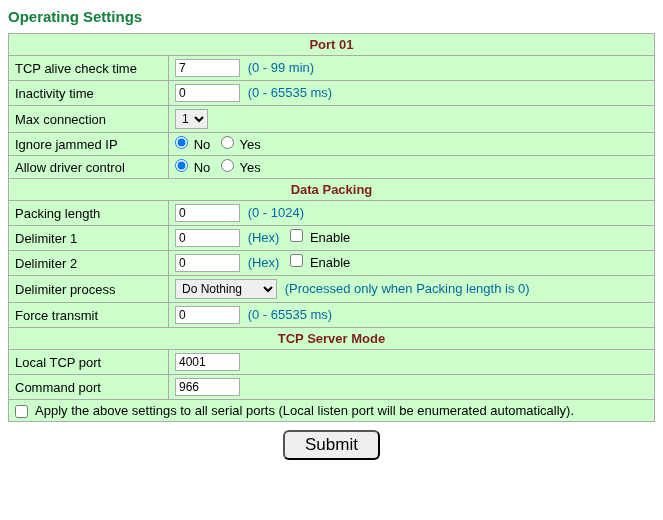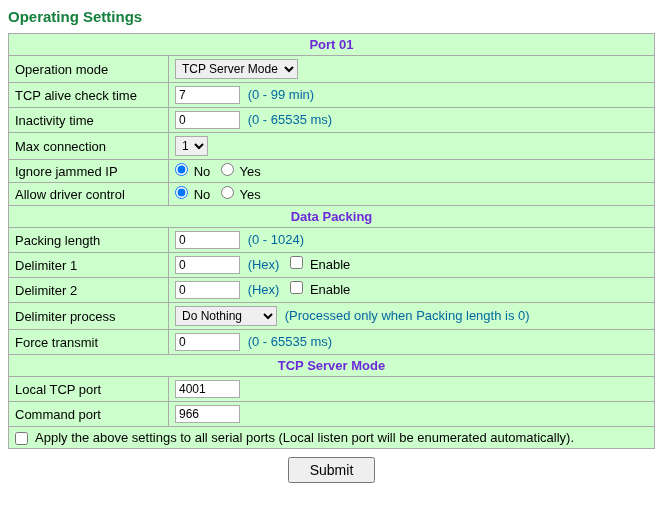--- a/index.html
+++ b/index.html
@@ -24,21 +24,21 @@
     table.main-table td {
       border: 1px solid #aaa;
       padding: 3px 6px;
       background: #ccffcc;
       vertical-align: middle;
     }
     tr.section-header td {
       background: #ccffcc;
       text-align: center;
       font-weight: bold;
-      color: #6d28d9;
+      color: #7f1d1d;
       border: 1px solid #aaa;
     }
     td.label-cell {
       width: 160px;
       white-space: nowrap;
     }
     input[type="text"] {
       width: 65px;
       font-size: 12px;
       border: 1px solid #aaa;
@@ -57,48 +57,38 @@
     }
     .hint {
       color: #0369a1;
       margin-left: 4px;
     }
     .submit-row {
       text-align: center;
       margin-top: 8px;
     }
     button[type="submit"] {
-      font-size: 14px;
+      font-size: 17px;
       padding: 3px 20px;
       cursor: pointer;
+      border-radius: 6px;
     }
   </style>
 </head>
 <body>
 
 <h2 class="page-title">Operating Settings</h2>
 
 <table class="main-table">
   <tbody>
 
     <tr class="section-header">
       <td colspan="2">Port 01</td>
     </tr>
 
-    <tr>
-      <td class="label-cell">Operation mode</td>
-      <td>
-        <select>
-          <option>TCP Server Mode</option>
-          <option>TCP Client Mode</option>
-          <option>UDP Mode</option>
-          <option>Real COM Mode</option>
-        </select>
-      </td>
-    </tr>
 
     <tr>
       <td class="label-cell">TCP alive check time</td>
       <td>
         <input type="text" value="7" style="">
         <span class="hint">(0 - 99 min)</span>
       </td>
     </tr>
 
     <tr>

